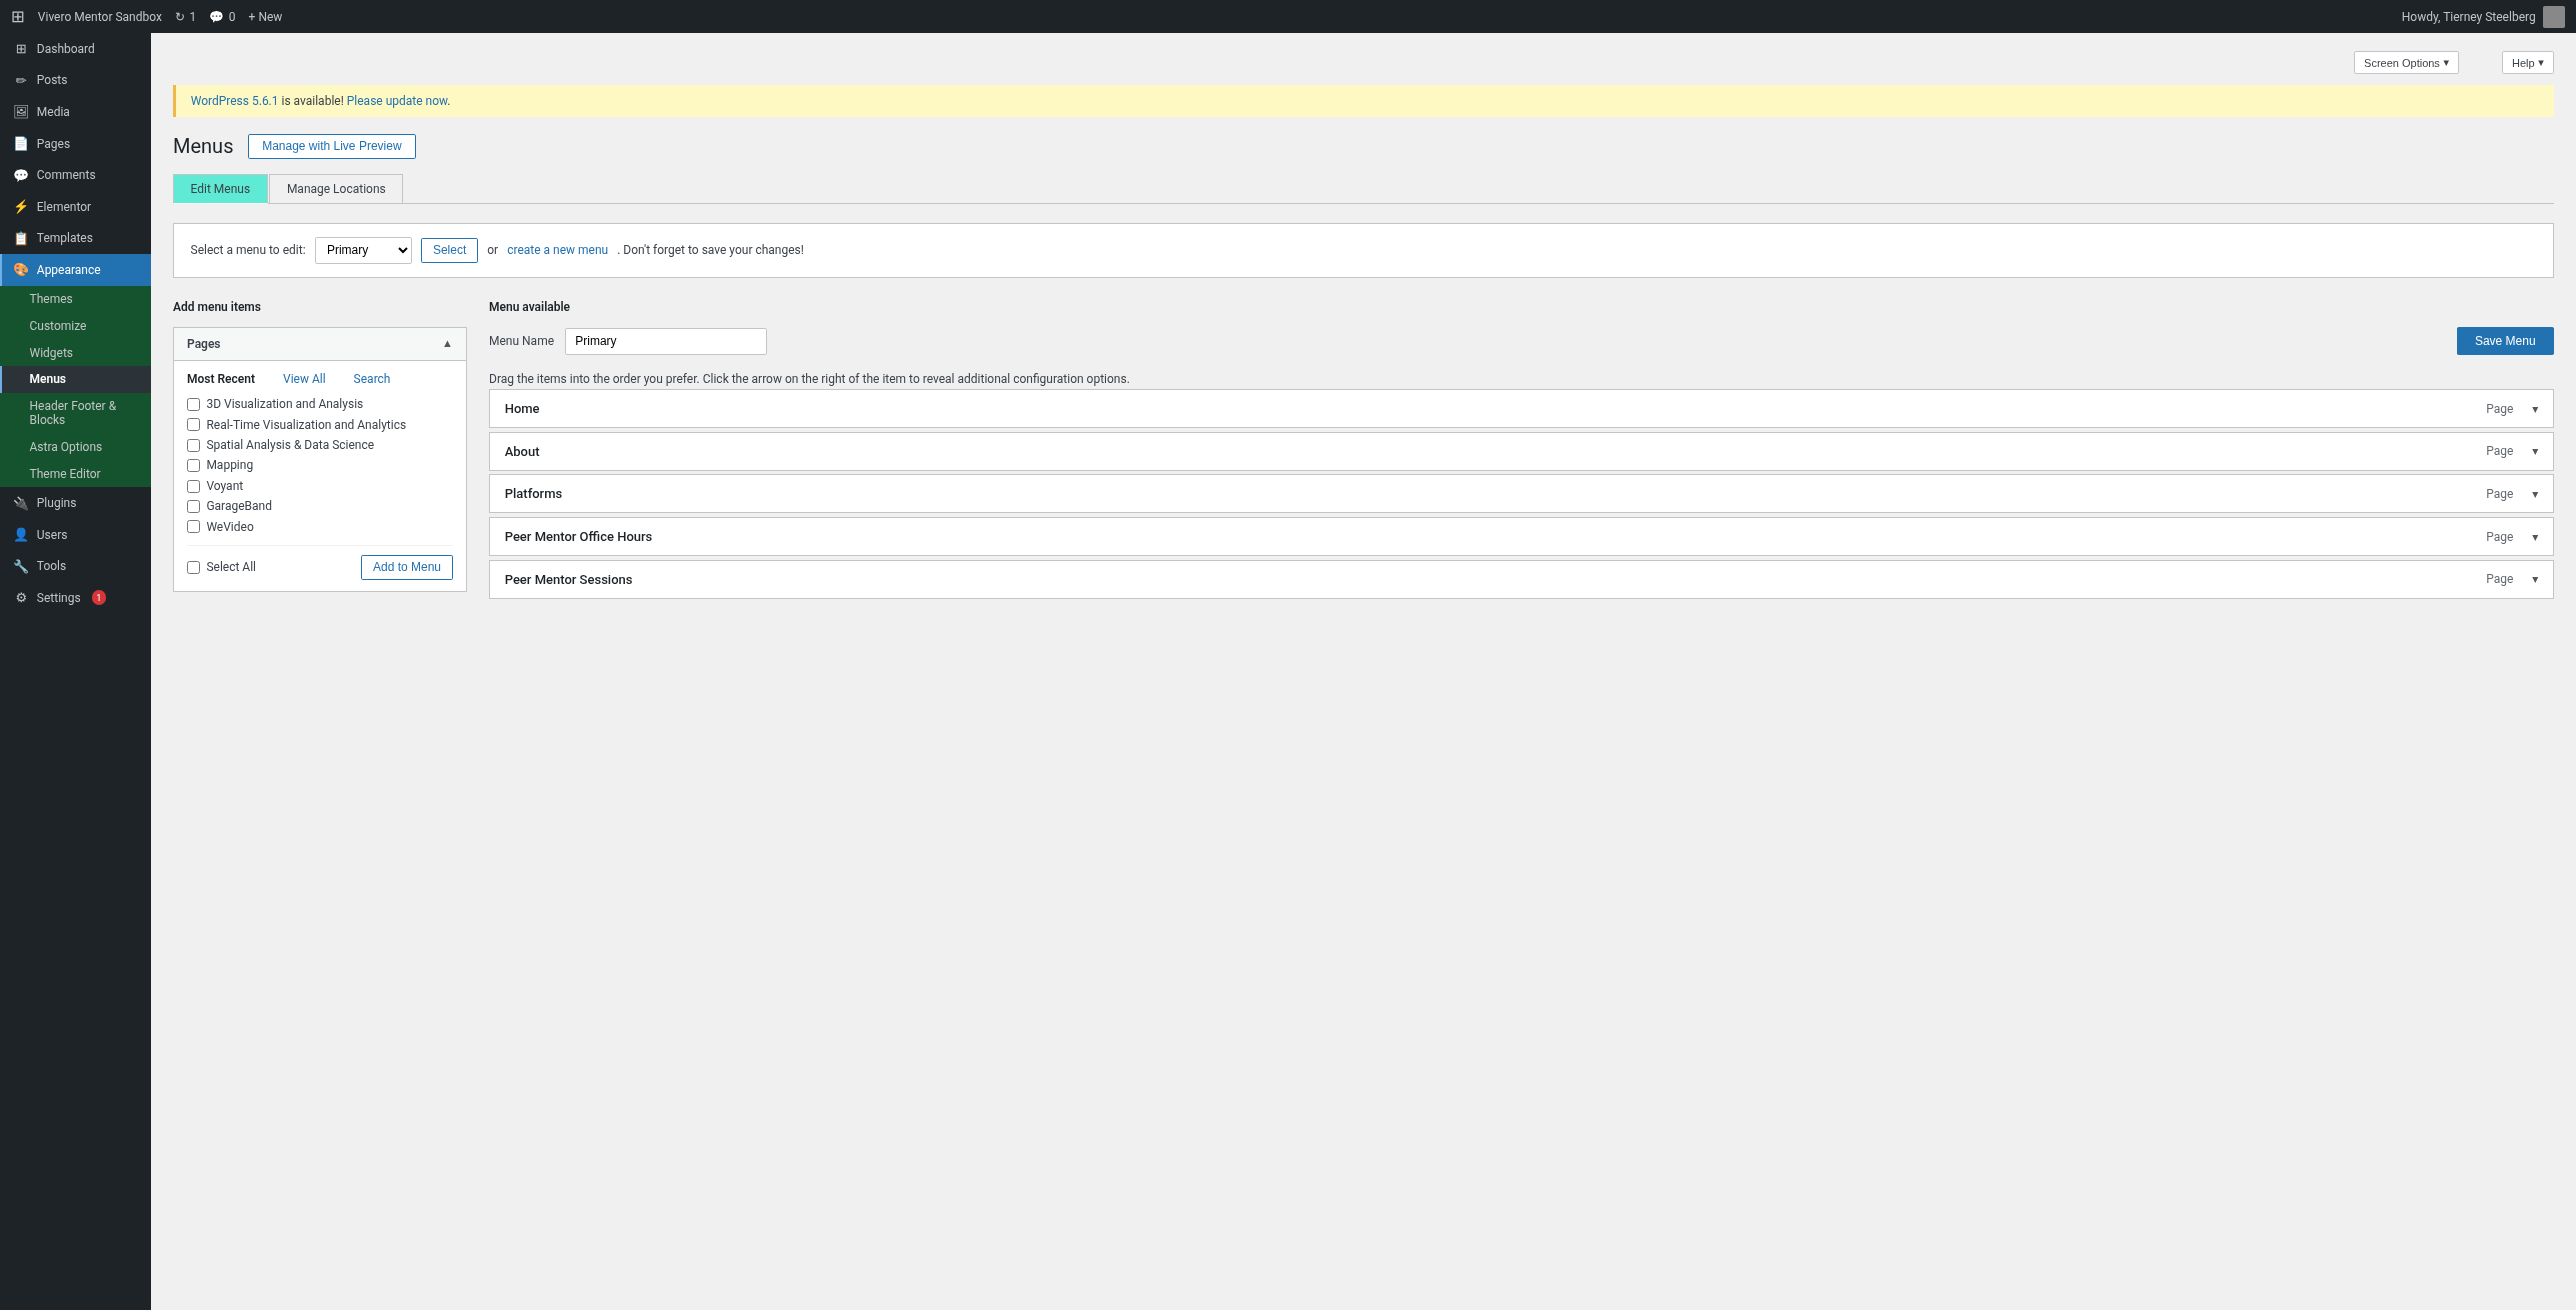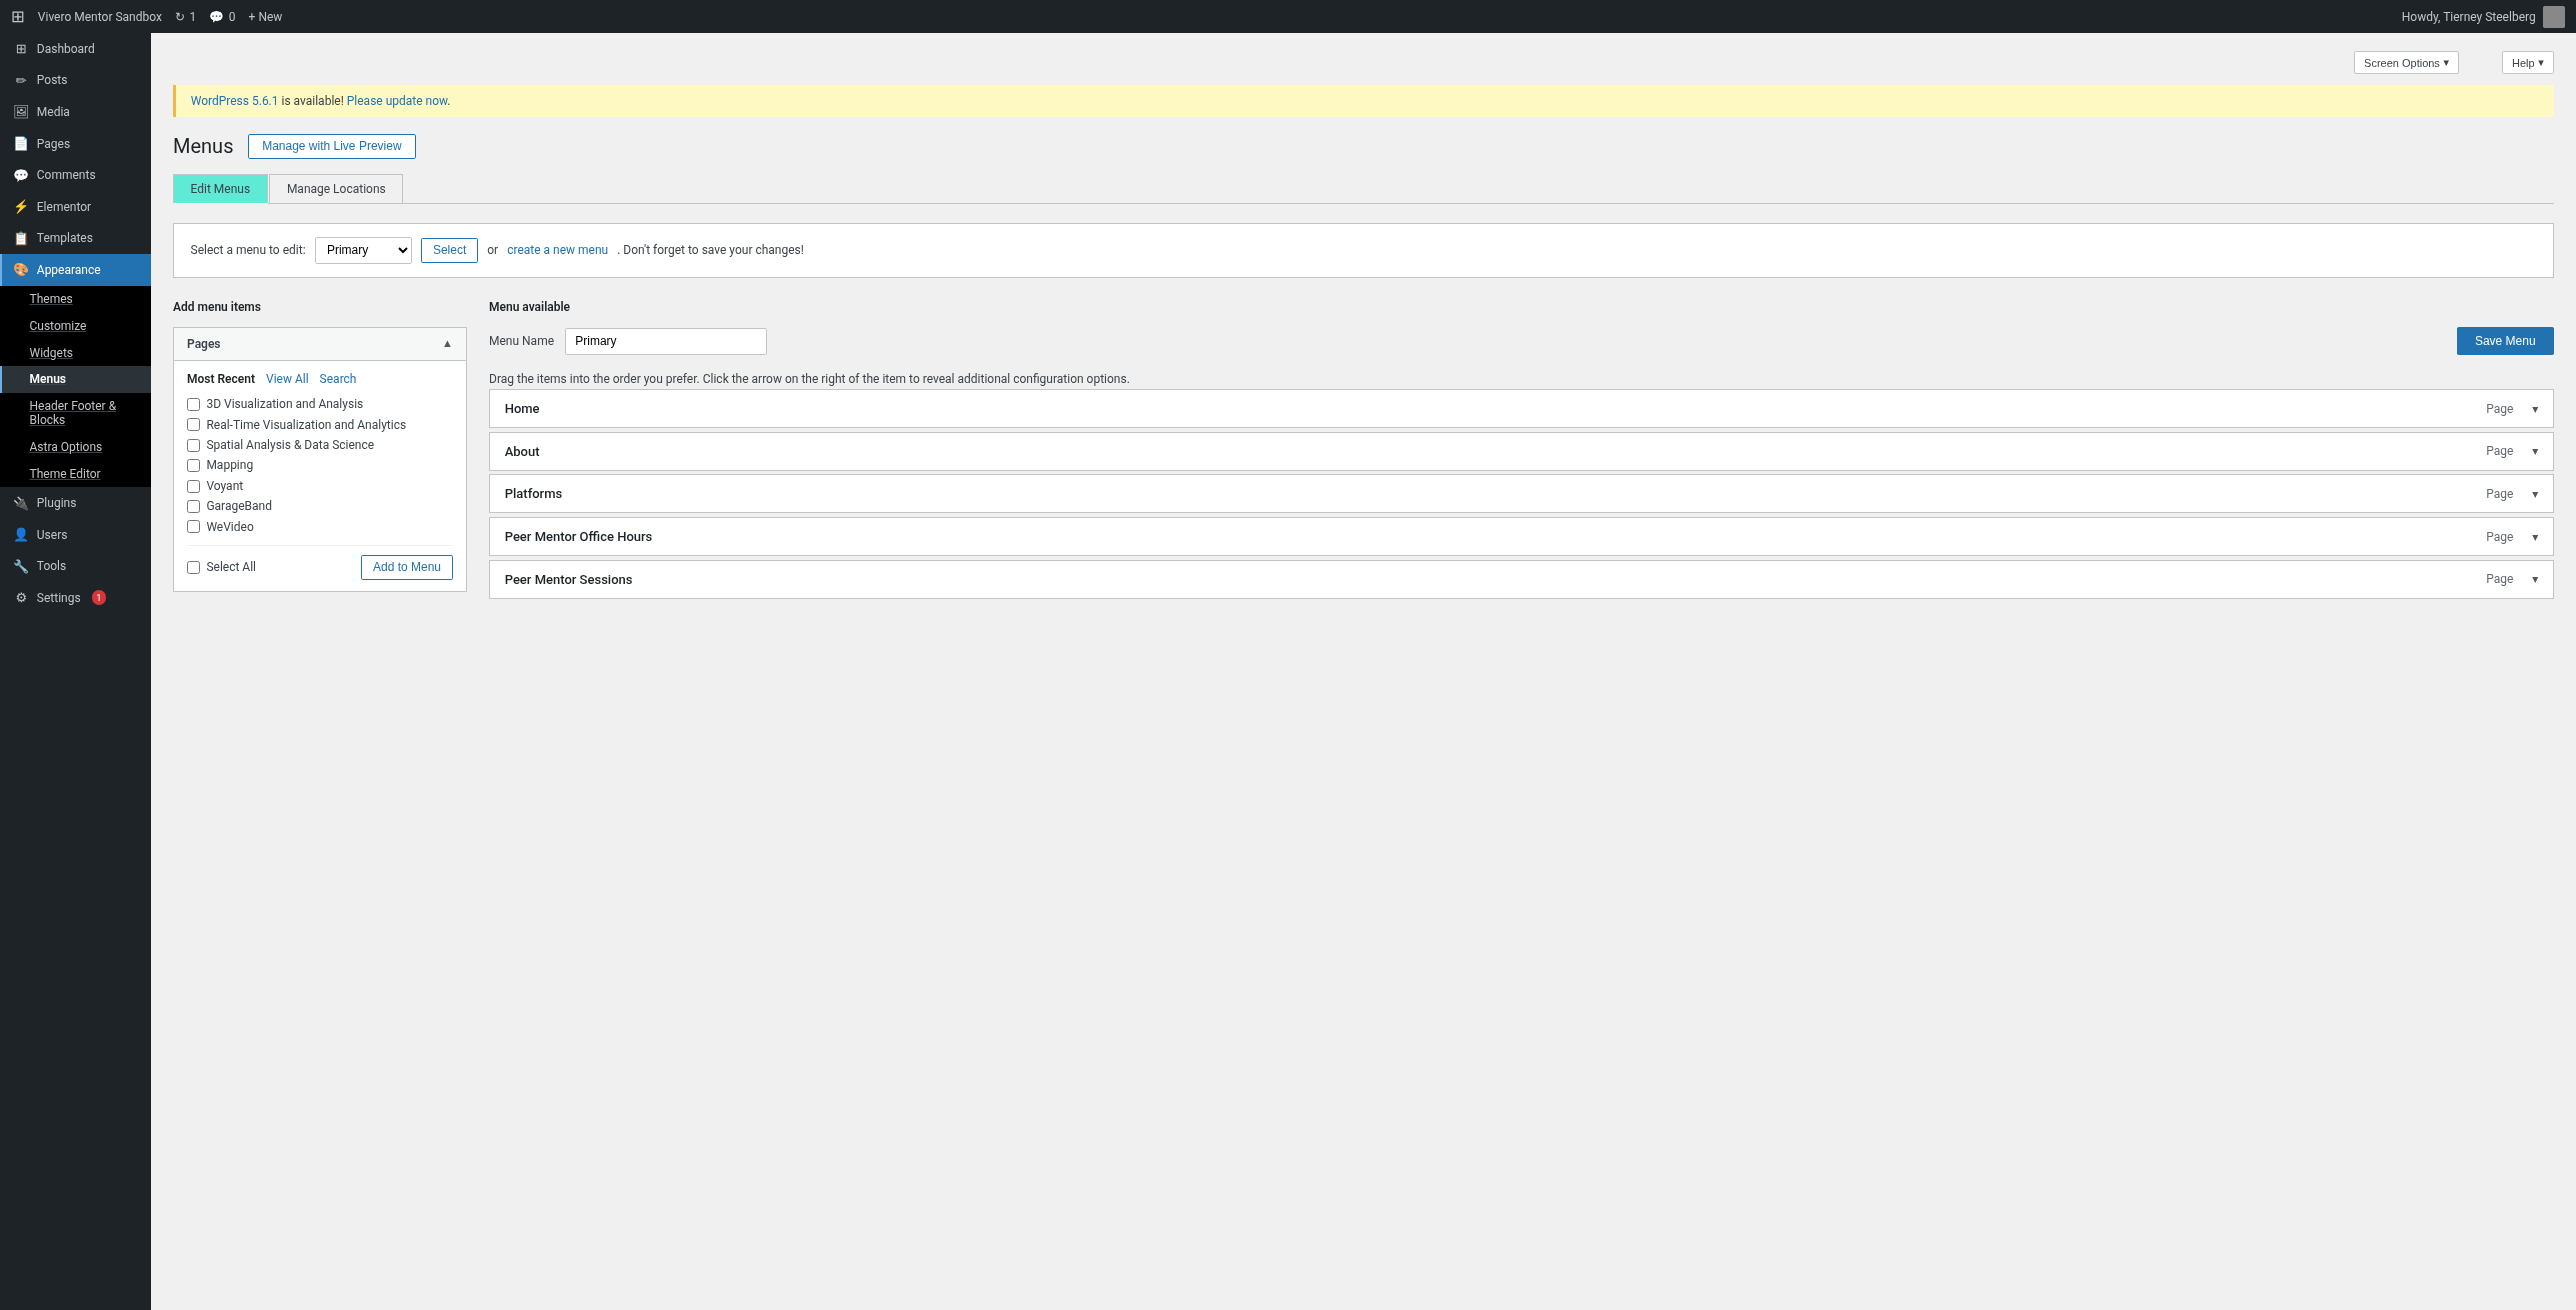--- a/index.html
+++ b/index.html
@@ -43,21 +43,21 @@
       padding: 8.3px 11px;
       color: #c3c4c7;
       cursor: pointer;
       font-size: 12px;
       border-left: 2.8px solid transparent;
     }
     .sidebar-item.active { background: #2271b1; color: #fff; border-left: 2.8px solid #72aee6; }
     .sidebar-item .icon { font-size: 13px; width: 16.5px; text-align: center; }
 
     
-    .sidebar-sub { background: #000000; text-decoration: underline; }
+    .sidebar-sub { background: #14532d; }
     .sidebar-sub .sidebar-item { padding: 6.4px 11px 6.4px 27.5px; font-size: 12px; }
     .sidebar-sub .sidebar-item.active-sub { color: #fff; font-weight: 600; }
 
     
     .badge { background: #d63638; color: #fff; border-radius: 50%; width: 14.7px; height: 14.7px; display: inline-flex; align-items: center; justify-content: center; font-size: 9.2px; margin-left: 3.7px; }
 
     
     #main {
       flex: 1;
       padding: 18.4px 22px;
@@ -173,21 +173,21 @@
       display: flex;
       align-items: center;
       justify-content: space-between;
       font-size: 12px;
       font-weight: 600;
       cursor: pointer;
     }
     .panel-header .toggle-icon { font-size: 11px; color: #50575e; }
     .panel-body { padding: 11px 13px; }
 
-    .panel-tabs { display: flex; gap: 11px; margin-bottom: 11px; font-size: 12px; }
+    .panel-tabs { display: flex; gap: 28px; margin-bottom: 11px; font-size: 12px; }
     .panel-tab { color: #2271b1; cursor: pointer; text-decoration: none; }
     .panel-tab.active-tab { color: #1d2327; font-weight: 600; text-decoration: none; }
 
     .checkbox-list { display: flex; flex-direction: column; gap: 6.4px; margin-bottom: 11px; }
     .checkbox-item { display: flex; align-items: flex-start; gap: 6.4px; font-size: 12px; }
     .checkbox-item input[type="checkbox"] { margin-top: 0.9px; cursor: pointer; }
 
     .panel-footer {
       display: flex;
       align-items: center;

